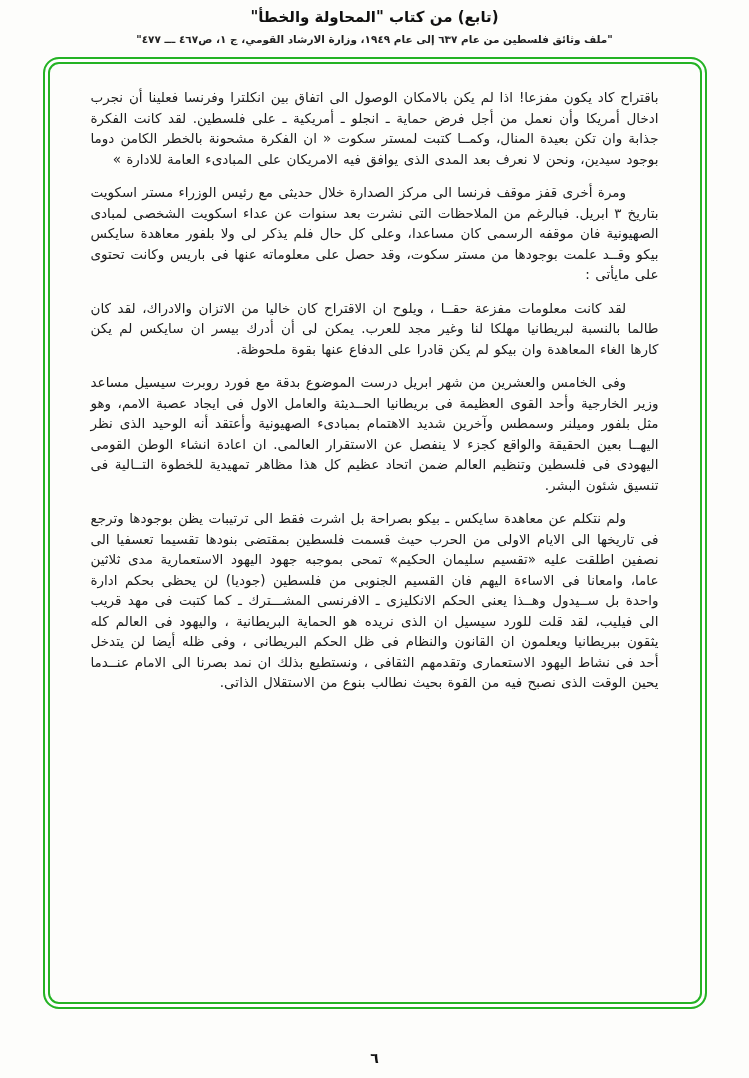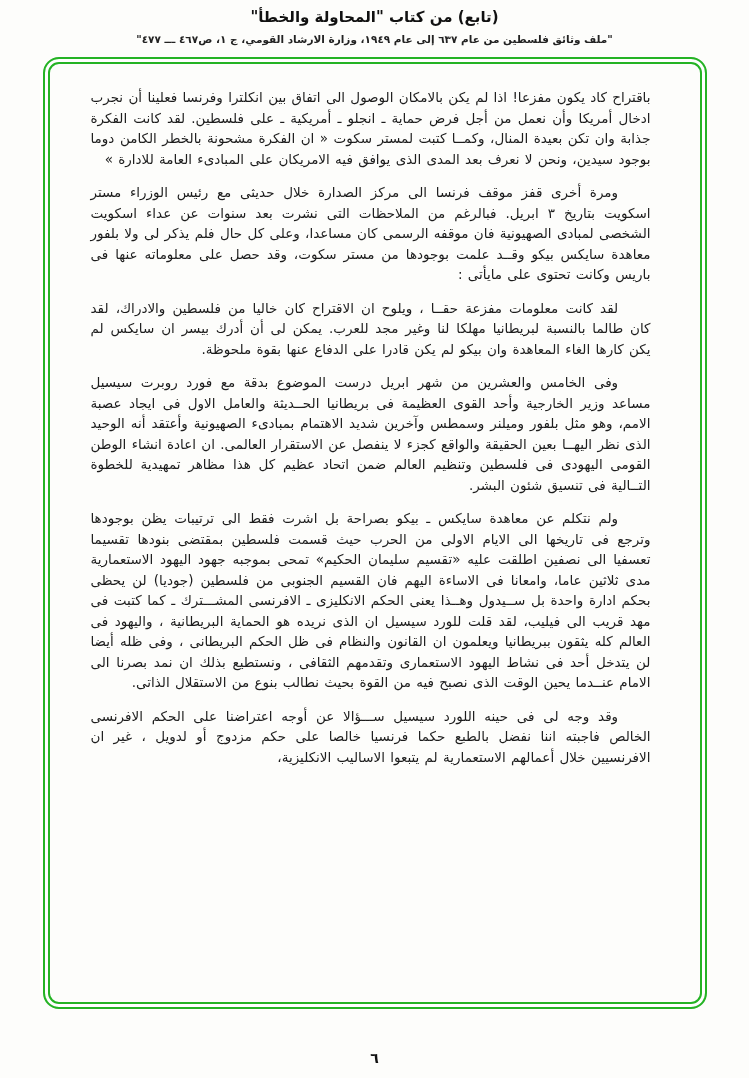--- a/index.html
+++ b/index.html
@@ -50,21 +50,21 @@
     background: #fdfdfb;
     overflow: hidden;
   }
   .text-body {
     direction: rtl;
     text-align: justify;
     font-size: 13.5px;
     line-height: 1.52;
   }
   .text-body p {
-    margin: 0 8px 13px 0;
+    margin: 0 0 13px 0;
     text-indent: 2.4em;
     word-spacing: 1px;
   }
   .text-body p:first-child {
     text-indent: 0;
   }
   .page-number {
     position: absolute;
     bottom: 12px;
     left: 0;
@@ -82,22 +82,21 @@
 
   <header class="doc-header">
     <div class="doc-title">(تابع) من كتاب "المحاولة والخطأ"</div>
     <div class="doc-subtitle">"ملف وثائق فلسطين من عام ٦٣٧ إلى عام ١٩٤٩، وزارة الارشاد القومي، ج ١، ص٤٦٧ ـــ ٤٧٧"</div>
   </header>
 
   <div class="green-frame">
     <div class="text-body">
       <p>باقتراح كاد يكون مفزعا! اذا لم يكن بالامكان الوصول الى اتفاق بين انكلترا وفرنسا فعلينا أن نجرب ادخال أمريكا وأن نعمل من أجل فرض حماية ـ انجلو ـ أمريكية ـ على فلسطين. لقد كانت الفكرة جذابة وان تكن بعيدة المنال، وكمــا كتبت لمستر سكوت « ان الفكرة مشحونة بالخطر الكامن دوما بوجود سيدين، ونحن لا نعرف بعد المدى الذى يوافق فيه الامريكان على المبادىء العامة للادارة »</p>
       <p>ومرة أخرى قفز موقف فرنسا الى مركز الصدارة خلال حديثى مع رئيس الوزراء مستر اسكويت بتاريخ ٣ ابريل. فبالرغم من الملاحظات التى نشرت بعد سنوات عن عداء اسكويت الشخصى لمبادى الصهيونية فان موقفه الرسمى كان مساعدا، وعلى كل حال فلم يذكر لى ولا بلفور معاهدة سايكس بيكو وقــد علمت بوجودها من مستر سكوت، وقد حصل على معلوماته عنها فى باريس وكانت تحتوى على مايأتى :</p>
-      <p>لقد كانت معلومات مفزعة حقــا ، ويلوح ان الاقتراح كان خاليا من فلسطين والادراك، لقد كان طالما بالنسبة لبريطانيا مهلكا لنا وغير مجد للعرب. يمكن لى أن أدرك بيسر ان سايكس لم يكن كارها الغاء المعاهدة وان بيكو لم يكن قادرا على الدفاع عنها بقوة ملحوظة.</p>
+      <p>لقد كانت معلومات مفزعة حقــا ، ويلوح ان الاقتراح كان خاليا من الاتزان والادراك، لقد كان طالما بالنسبة لبريطانيا مهلكا لنا وغير مجد للعرب. يمكن لى أن أدرك بيسر ان سايكس لم يكن كارها الغاء المعاهدة وان بيكو لم يكن قادرا على الدفاع عنها بقوة ملحوظة.</p>
       <p>وفى الخامس والعشرين من شهر ابريل درست الموضوع بدقة مع فورد روبرت سيسيل مساعد وزير الخارجية وأحد القوى العظيمة فى بريطانيا الحــديثة والعامل الاول فى ايجاد عصبة الامم، وهو مثل بلفور وميلنر وسمطس وآخرين شديد الاهتمام بمبادىء الصهيونية وأعتقد أنه الوحيد الذى نظر اليهــا بعين الحقيقة والواقع كجزء لا ينفصل عن الاستقرار العالمى. ان اعادة انشاء الوطن القومى اليهودى فى فلسطين وتنظيم العالم ضمن اتحاد عظيم كل هذا مظاهر تمهيدية للخطوة التــالية فى تنسيق شئون البشر.</p>
       <p>ولم نتكلم عن معاهدة سايكس ـ بيكو بصراحة بل اشرت فقط الى ترتيبات يظن بوجودها وترجع فى تاريخها الى الايام الاولى من الحرب حيث قسمت فلسطين بمقتضى بنودها تقسيما تعسفيا الى نصفين اطلقت عليه «تقسيم سليمان الحكيم» تمحى بموجبه جهود اليهود الاستعمارية مدى ثلاثين عاما، وامعانا فى الاساءة اليهم فان القسيم الجنوبى من فلسطين (جوديا) لن يحظى بحكم ادارة واحدة بل ســيدول وهــذا يعنى الحكم الانكليزى ـ الافرنسى المشـــترك ـ كما كتبت فى مهد قريب الى فيليب، لقد قلت للورد سيسيل ان الذى نريده هو الحماية البريطانية ، واليهود فى العالم كله يثقون ببريطانيا ويعلمون ان القانون والنظام فى ظل الحكم البريطانى ، وفى ظله أيضا لن يتدخل أحد فى نشاط اليهود الاستعمارى وتقدمهم الثقافى ، ونستطيع بذلك ان نمد بصرنا الى الامام عنــدما يحين الوقت الذى نصبح فيه من القوة بحيث نطالب بنوع من الاستقلال الذاتى.</p>
-      <p>وقد وجه لى فى حينه اللورد سيسيل ســـؤالا عن أوجه اعتراضنا على الحكم الافرنسى الخالص فاجبته اننا نفضل بالطبع حكما فرنسيا خالصا على حكم مزدوج أو لدويل ، غير ان الافرنسيين خلال أعمالهم الاستعمارية لم يتبعوا الاساليب الانكليزية،</p>
     </div>
   </div>
 
   <div class="page-number">٦</div>
 
 </div>
 
 </body></html>

